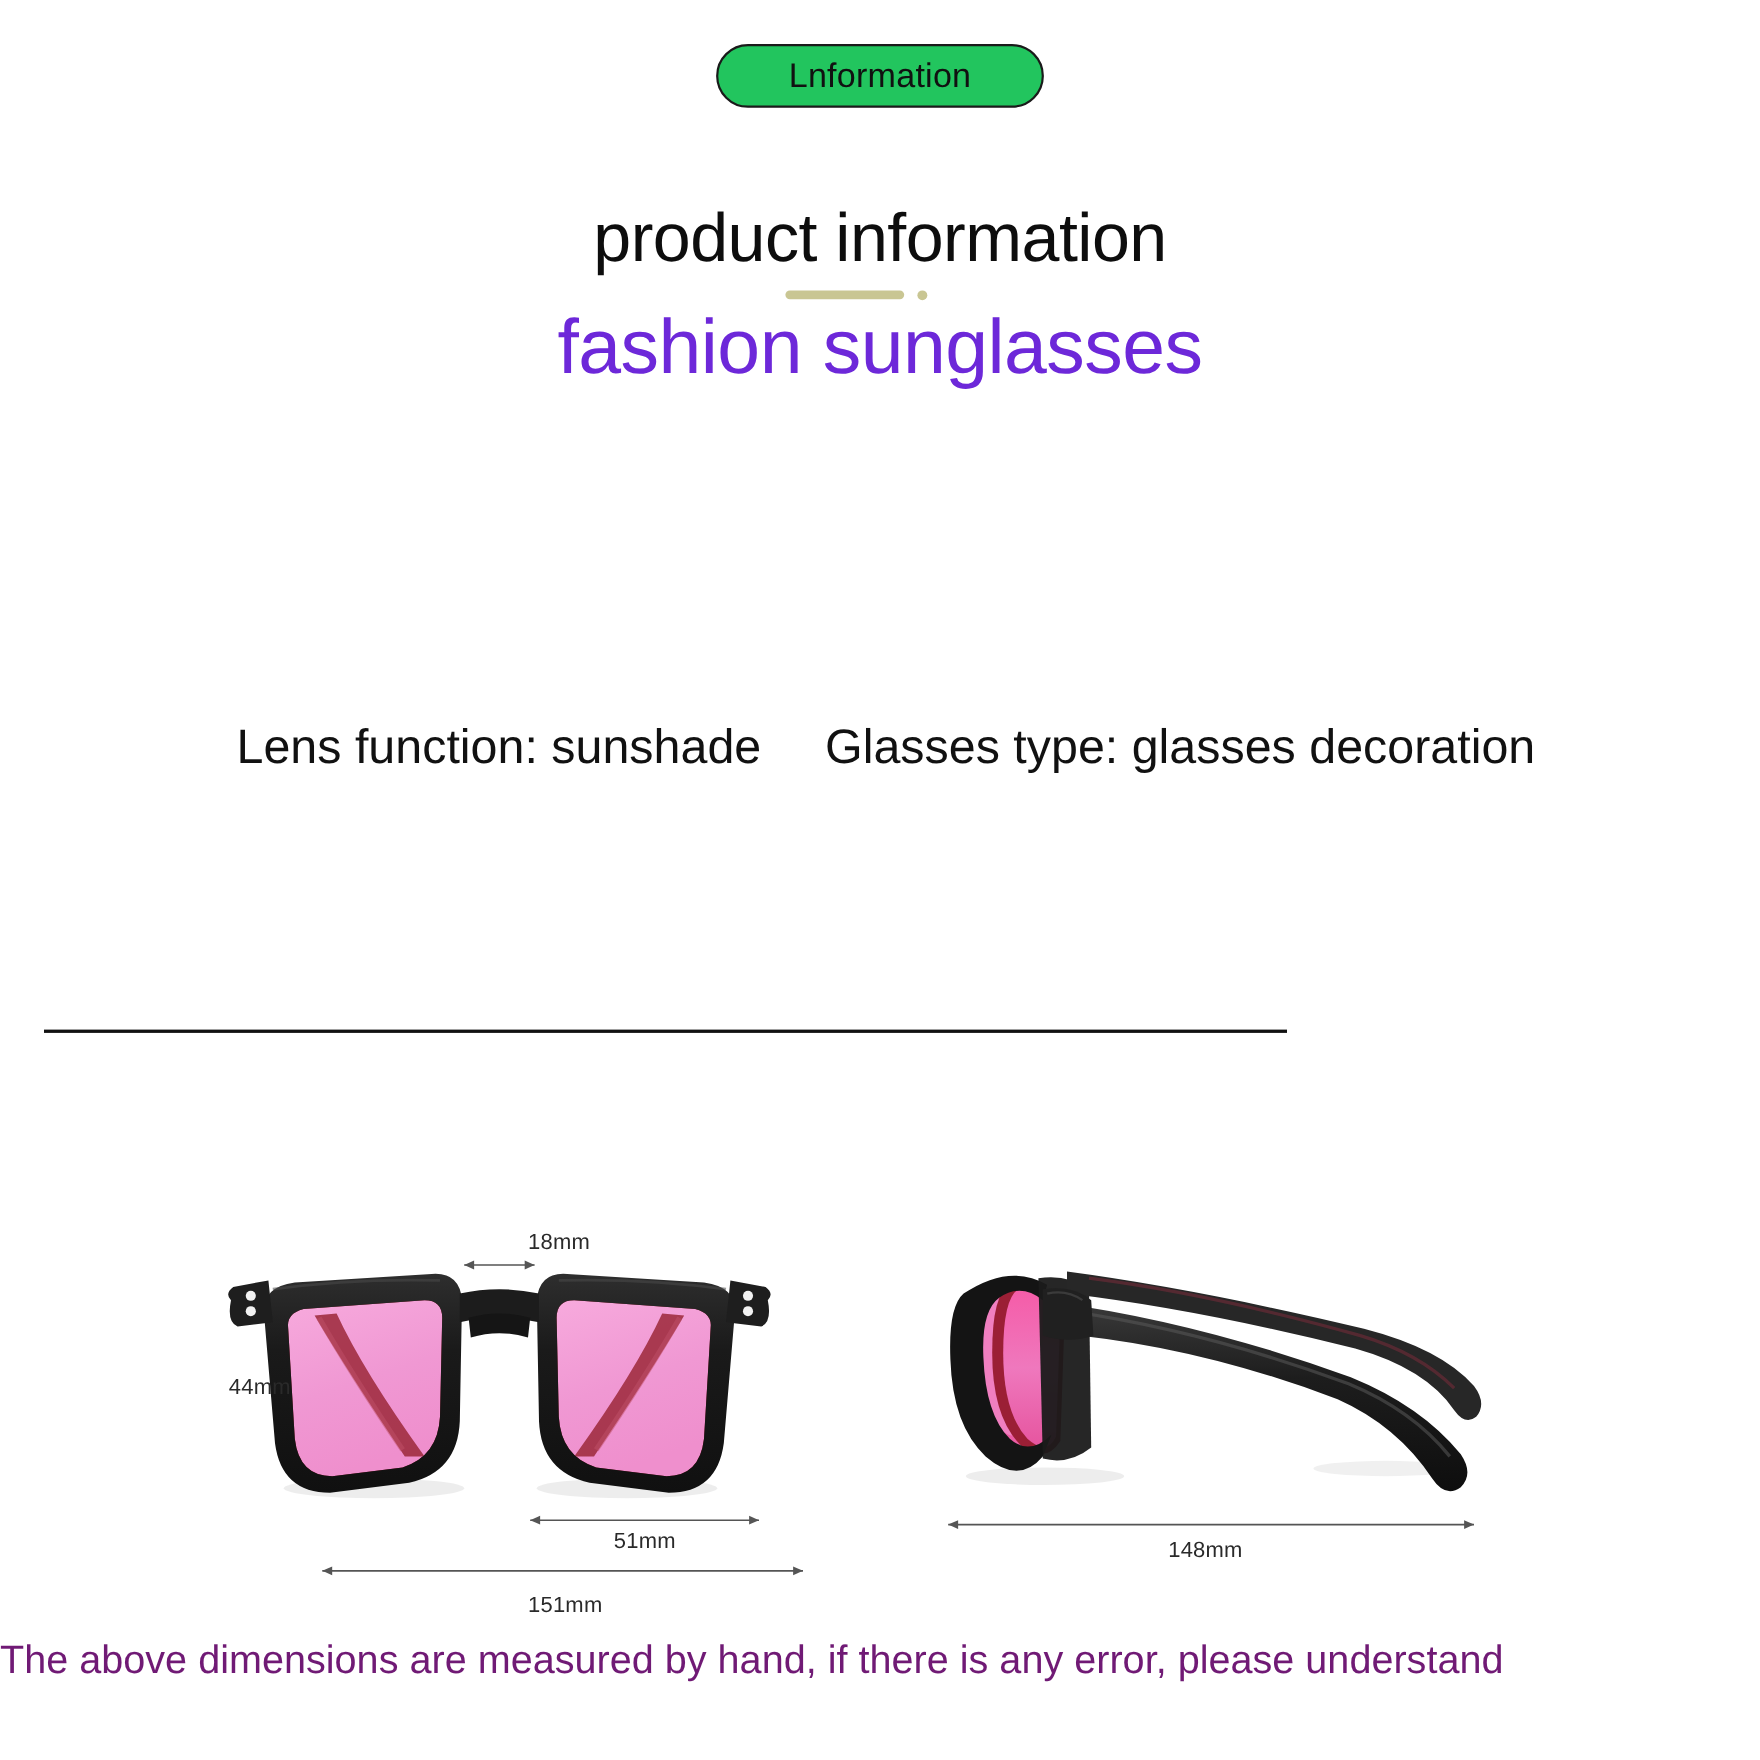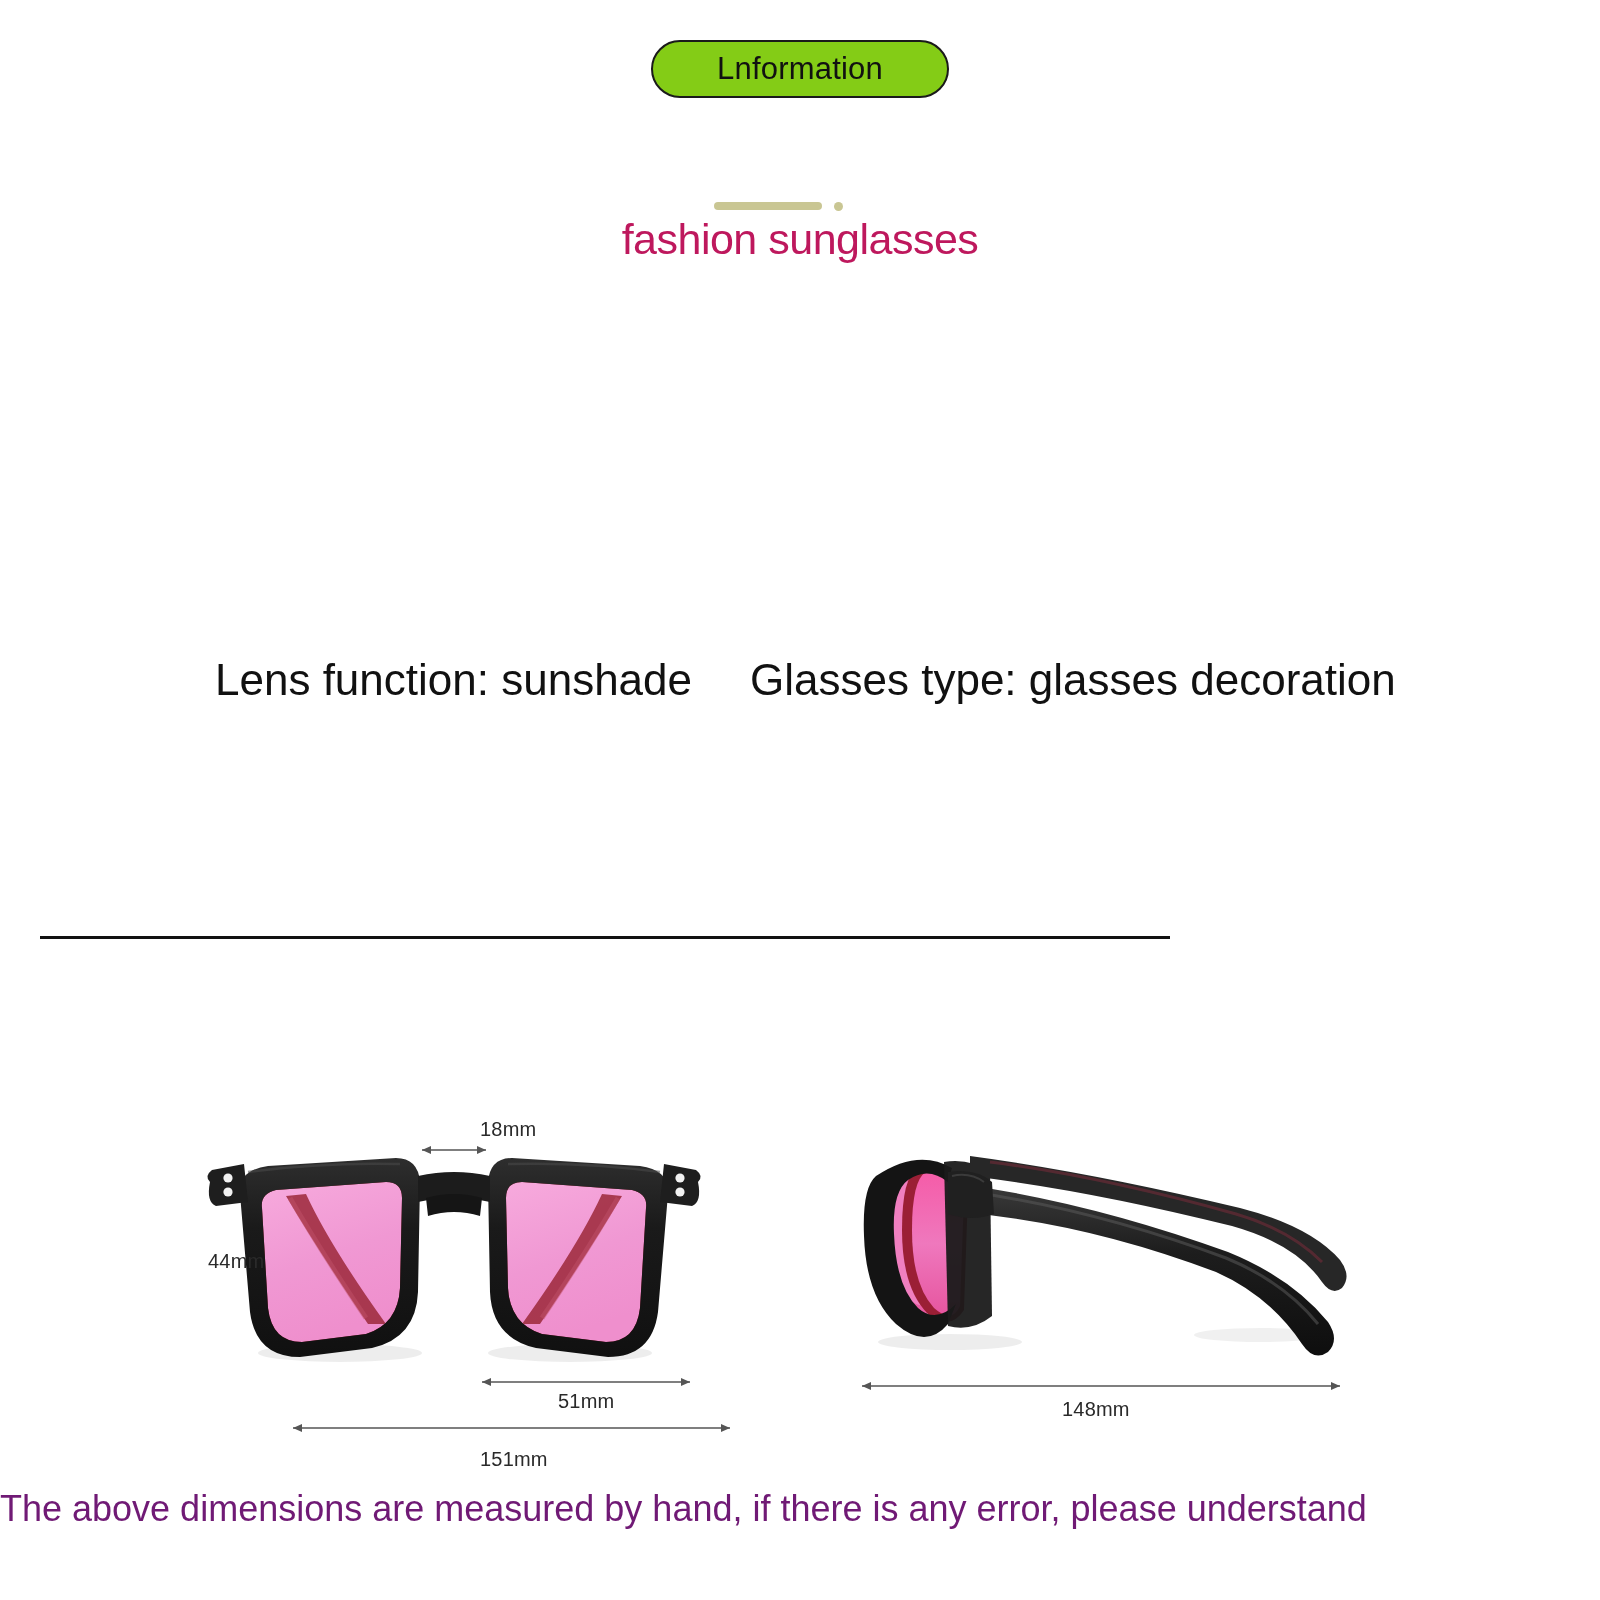--- a/index.html
+++ b/index.html
@@ -25,21 +25,21 @@
     justify-content: center;
   }
   .badge {
     border: 2px solid #1a1a1a;
     border-radius: 40px;
     padding: 10px 64px;
     font-size: 31px;
     line-height: 1.1;
     letter-spacing: 0.2px;
     color: #111;
-    background: #84cc16;
+    background: #22c55e;
     white-space: nowrap;
   }
 
   
   .hero {
     position: absolute;
     top: 186px; left: 0; right: 0;
     text-align: center;
   }
   .hero-line1 {
@@ -70,25 +70,25 @@
     position: absolute;
     left: 50%;
     transform: translateX(34px);
     top: 8px;
     width: 9px;
     height: 9px;
     border-radius: 50%;
     background: #c9c693;
   }
   .hero-line2 {
-    font-size: 43px;
+    font-size: 70px;
     line-height: 1.0;
     font-weight: 400;
     letter-spacing: -0.5px;
-    color: #be185d;
+    color: #6d28d9;
     white-space: nowrap;
   }
 
   
   .specs {
     position: absolute;
     top: 645px;
     left: 215px;
     right: 60px;
     font-size: 44px;
@@ -158,20 +158,21 @@
   }
 </style>
 </head>
 <body>
 
 <div class="badge-wrap">
   <div class="badge">Lnformation</div>
 </div>
 
 <div class="hero">
+  <div class="hero-line1">product information</div>
   <div class="hero-rule">
     <span class="bar"></span>
     <span class="dot"></span>
   </div>
   <div class="hero-line2">fashion sunglasses</div>
 </div>
 
 <div class="specs">
   <span class="row">
     <span>Lens function: sunshade</span><span class="gap-b"></span><span>Glasses type: glasses decoration</span>

